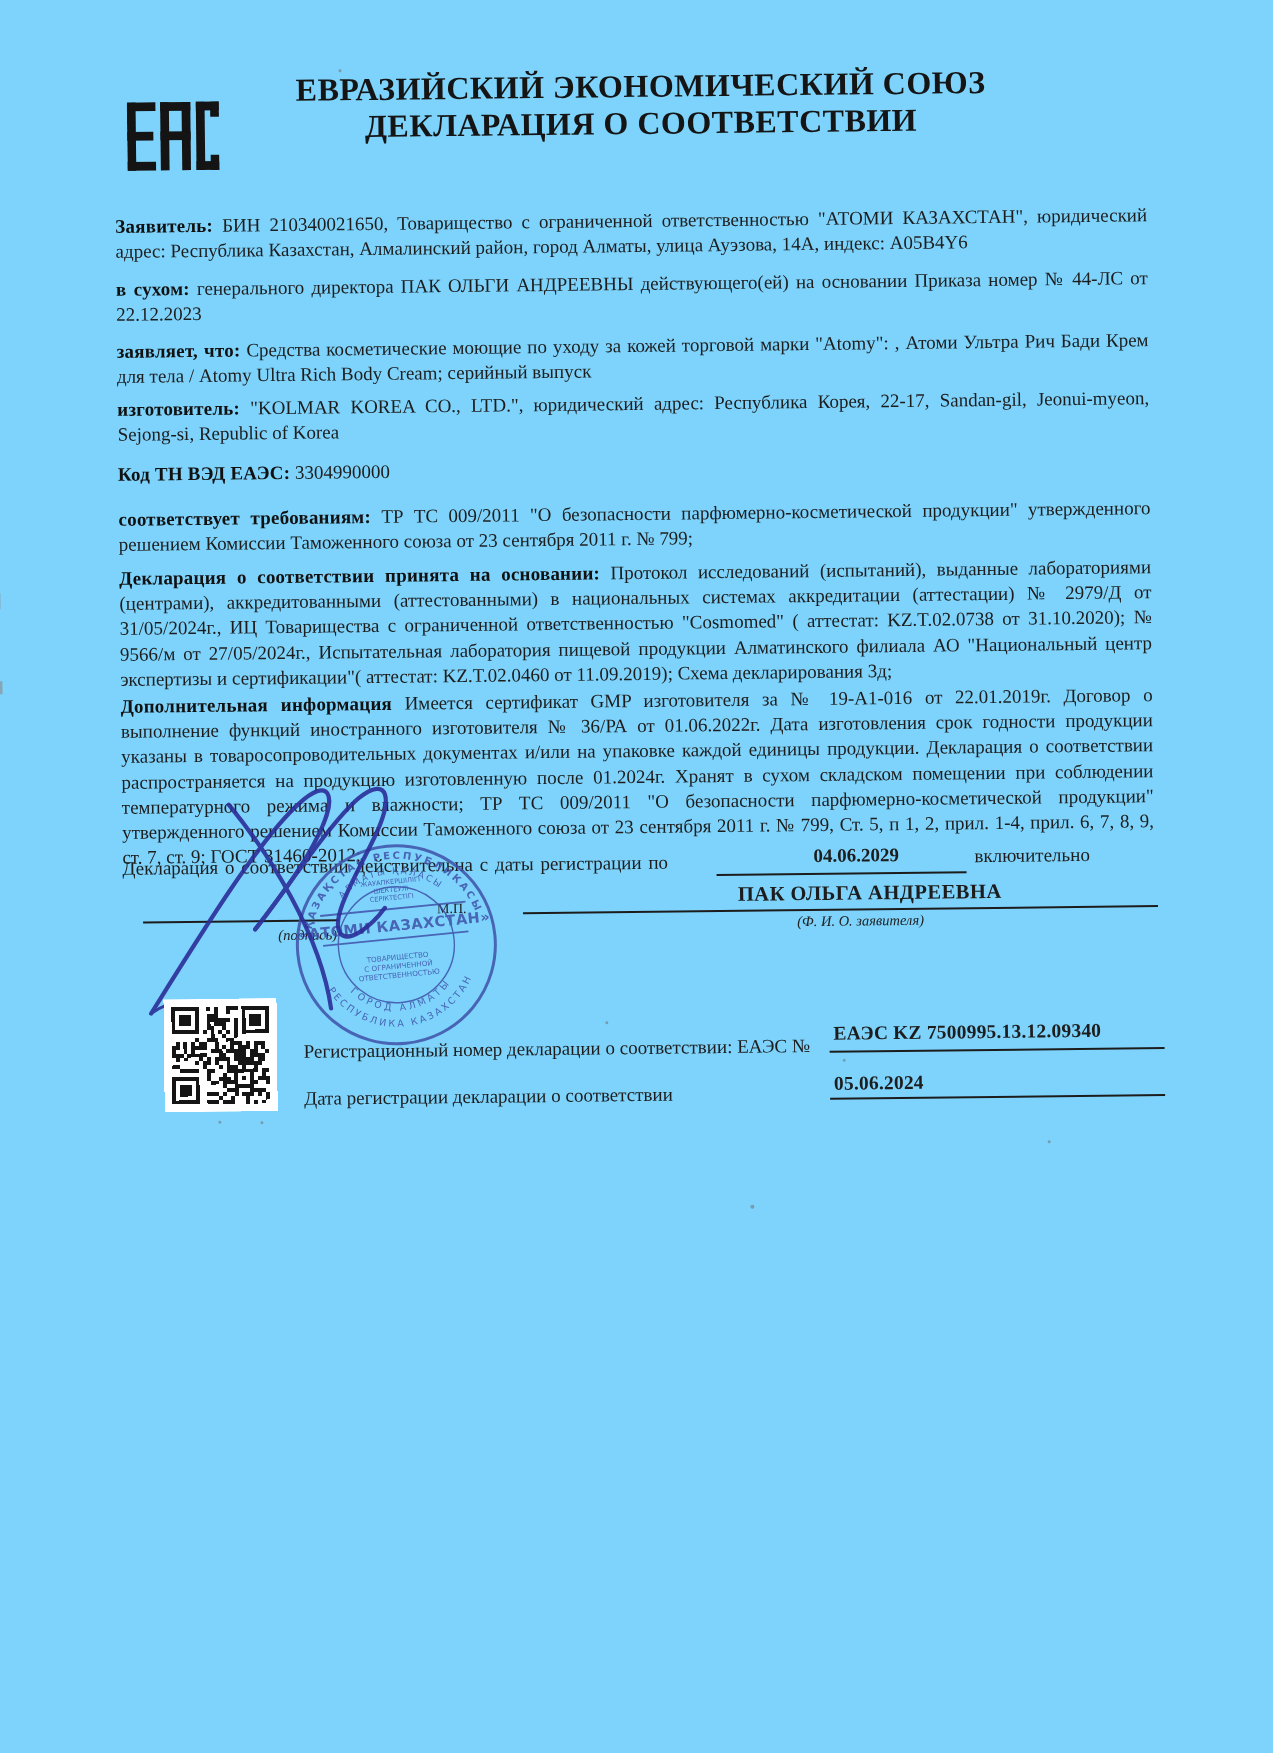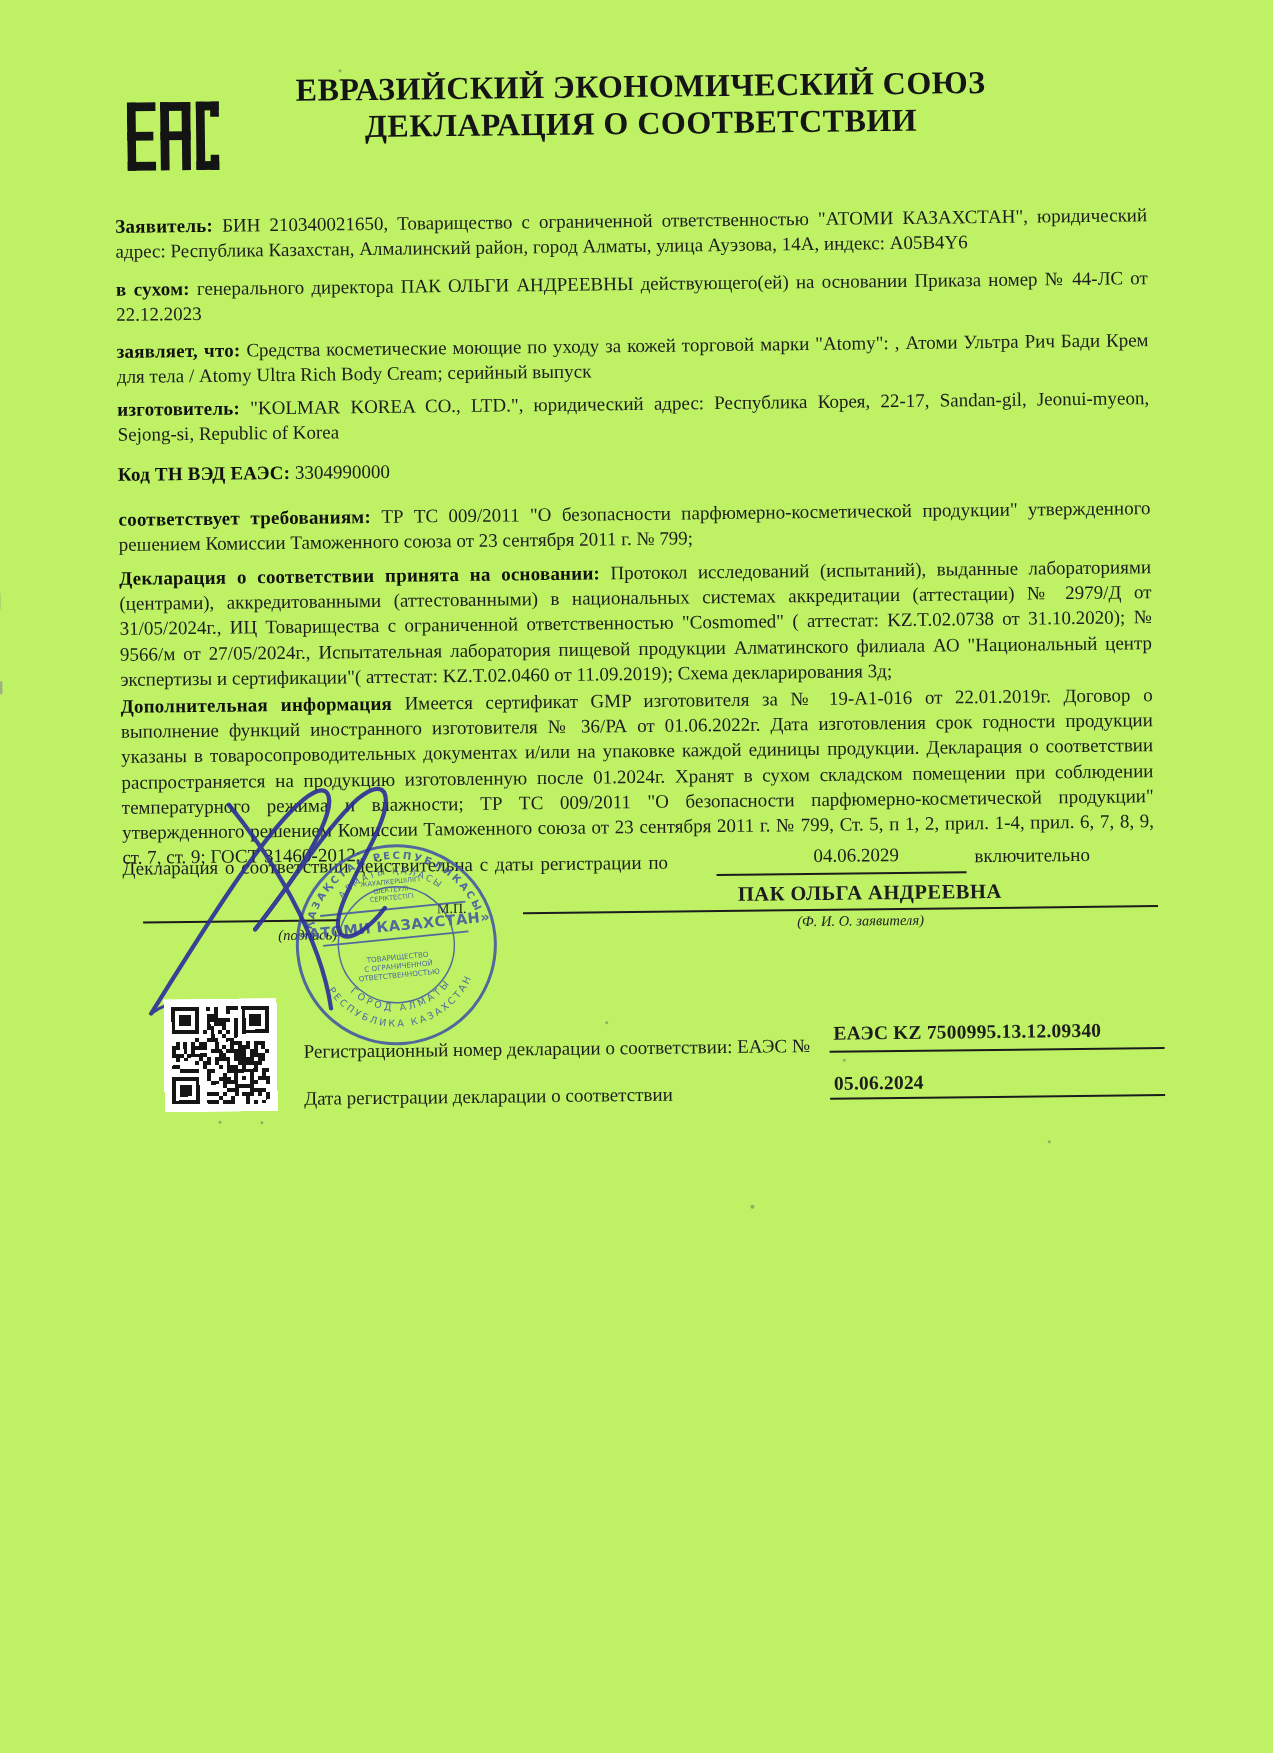--- a/index.html
+++ b/index.html
@@ -1,34 +1,34 @@
 <!DOCTYPE html>
 <html><head>
 <meta charset="utf-8">
 <style>
   html,body{margin:0;padding:0;background:#e8e8e8;}
   .page{
-    position:relative;width:1273px;height:1753px;background:#bef264;
+    position:relative;width:1273px;height:1753px;background:#7dd3fc;
     overflow:hidden;font-family:"Liberation Serif", serif;color:#1d1d1d;
   }
   .skew{position:absolute;inset:0;transform:rotate(-0.65deg);transform-origin:50% 52%;}
   
   .eac{position:absolute;left:136px;top:88px;width:92px;height:86px;}
   .title{position:absolute;left:200px;top:68px;width:900px;text-align:center;
     font-weight:bold;font-size:32px;line-height:37px;letter-spacing:.5px;color:#151515;}
   
   .para{position:absolute;left:123px;width:1032px;font-size:19px;line-height:25.2px;
     text-align:justify;color:#1d1d1d;}
   .para b{letter-spacing:.2px;color:#111;}
   .p1{top:189px}.p2{top:252px}.p3{top:314px}.p4{top:372px}.p5{top:437px}
   .p6{top:482px}.p7{top:541px}.p8{top:669px}
   
   .abs{position:absolute;}
   .lbl{font-size:19px;}
-  .val-date{font-weight:normal;font-size:19px;}
+  .val-date{font-weight:bold;font-size:19px;}
   .rule{position:absolute;height:2px;background:#1c1c1c;}
   .caption{font-style:italic;font-size:14.5px;color:#222;}
   .fio{font-weight:bold;font-size:20.5px;letter-spacing:.5px;}
   .mp{font-size:14px;}
   .regval{font-weight:bold;font-size:19.5px;letter-spacing:.2px;}
   
   .stamp{position:absolute;left:293px;top:839px;width:206px;height:206px;
     transform:rotate(-5deg);opacity:.85;}
   .sig{position:absolute;left:120px;top:770px;width:330px;height:250px;opacity:.9;}
   .qr{position:absolute;left:160px;top:994px;width:118px;height:113px;}

